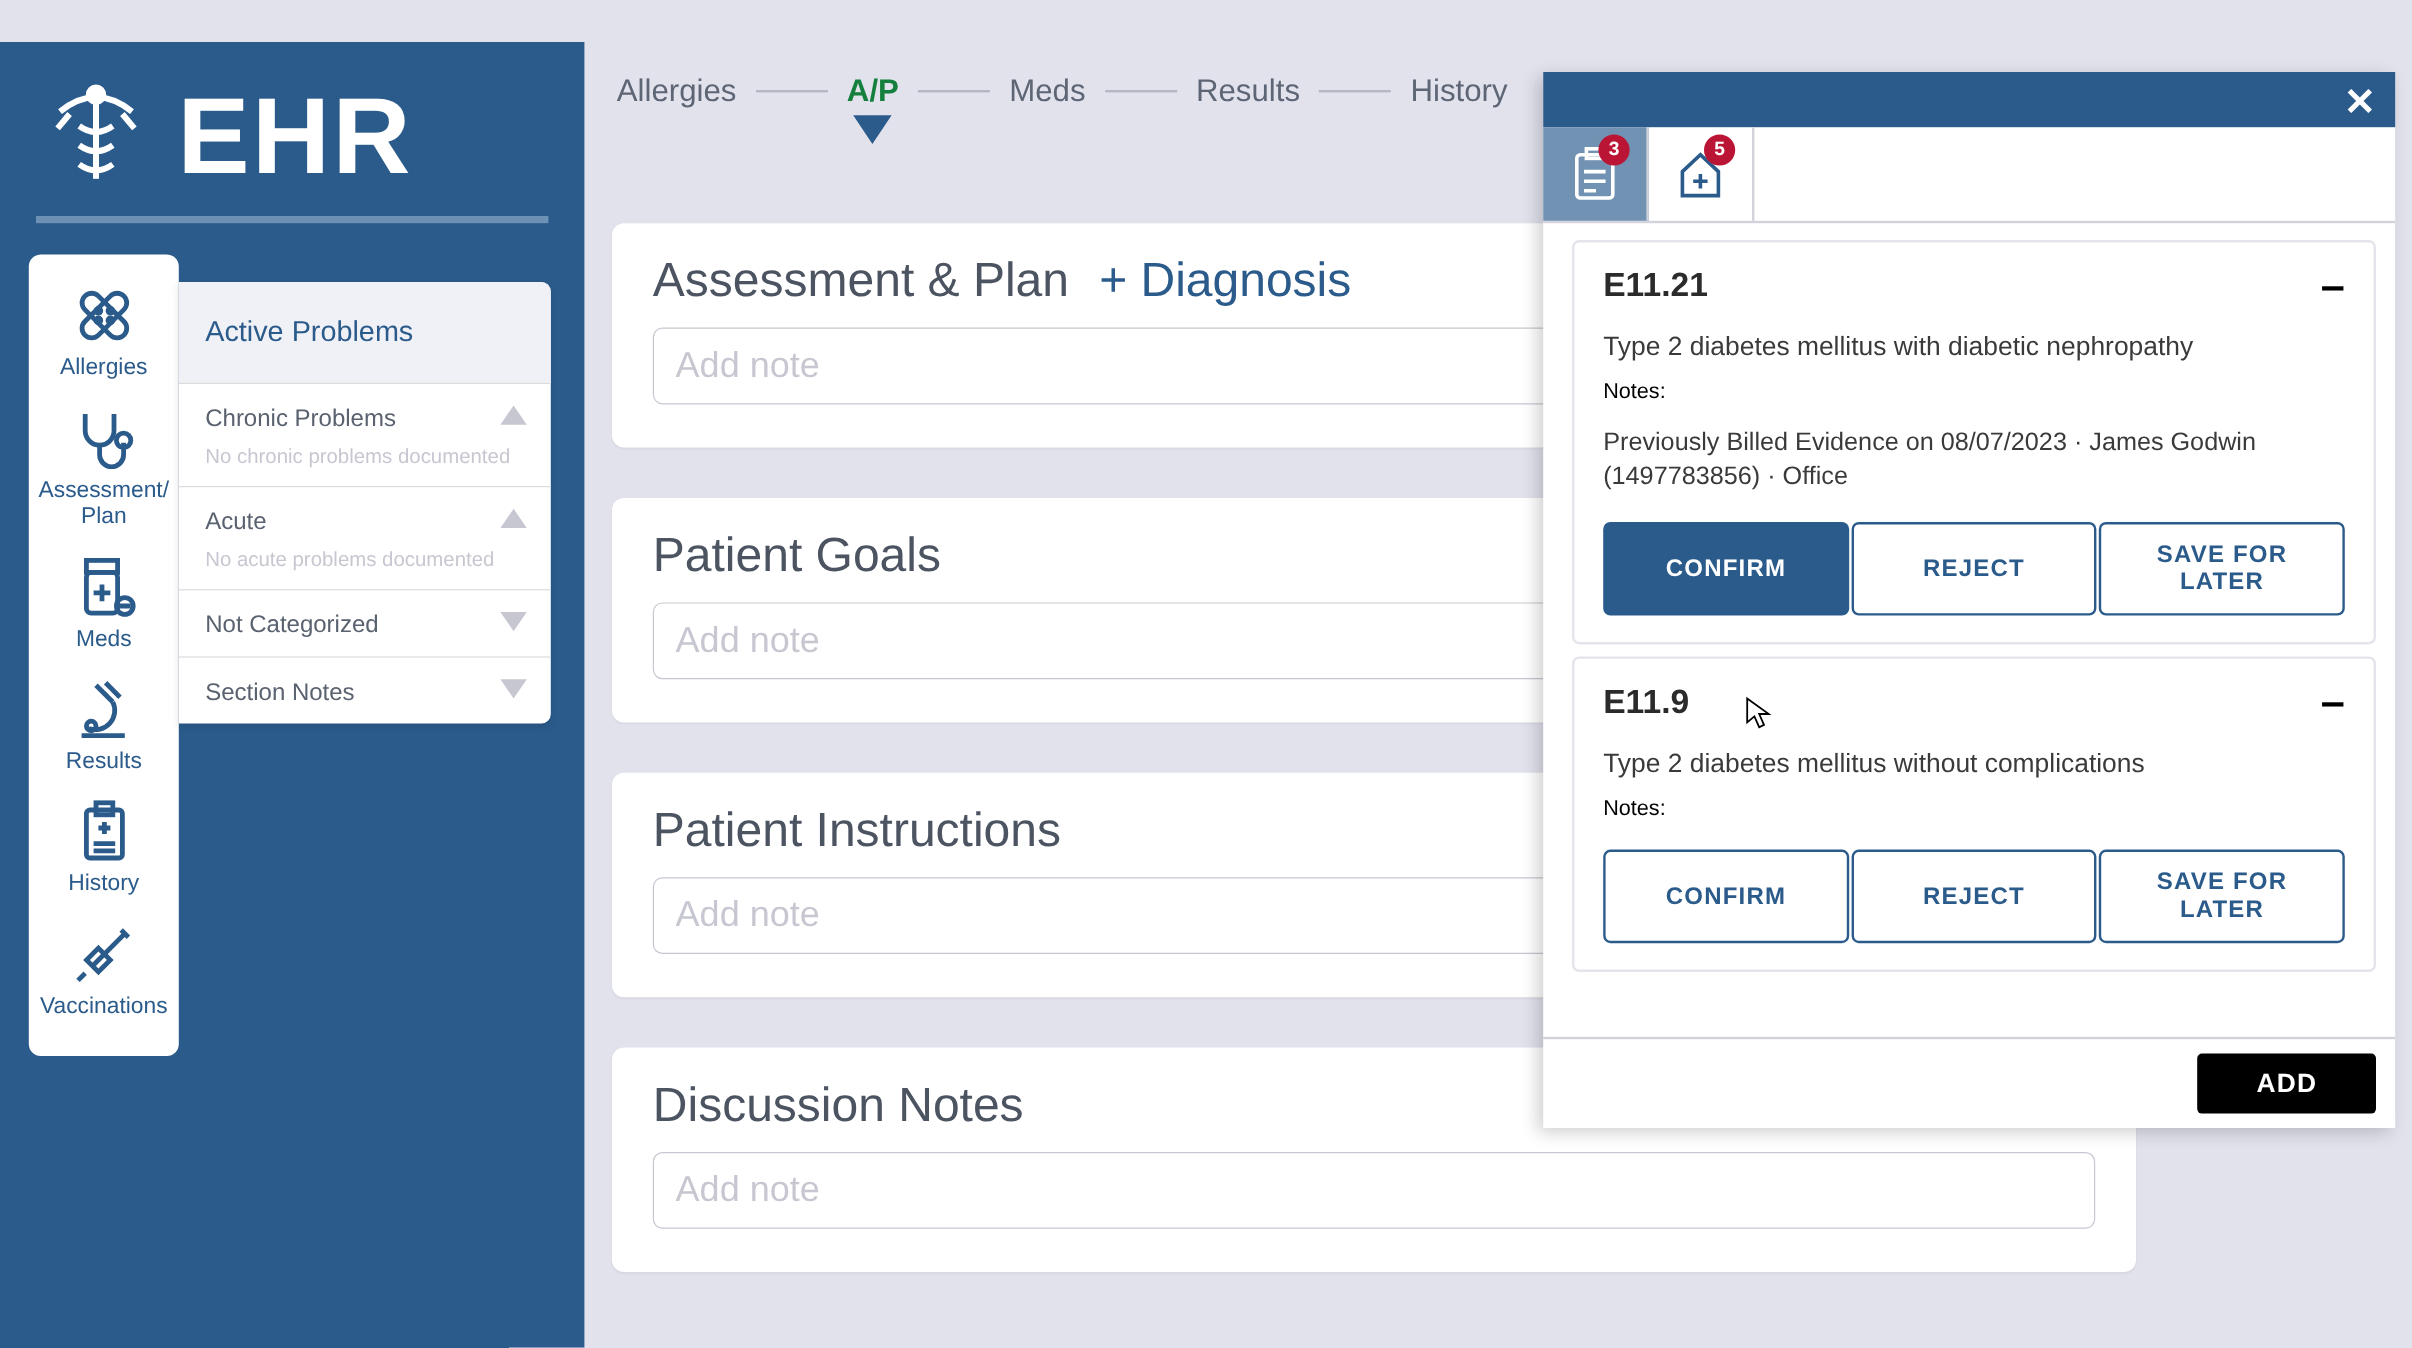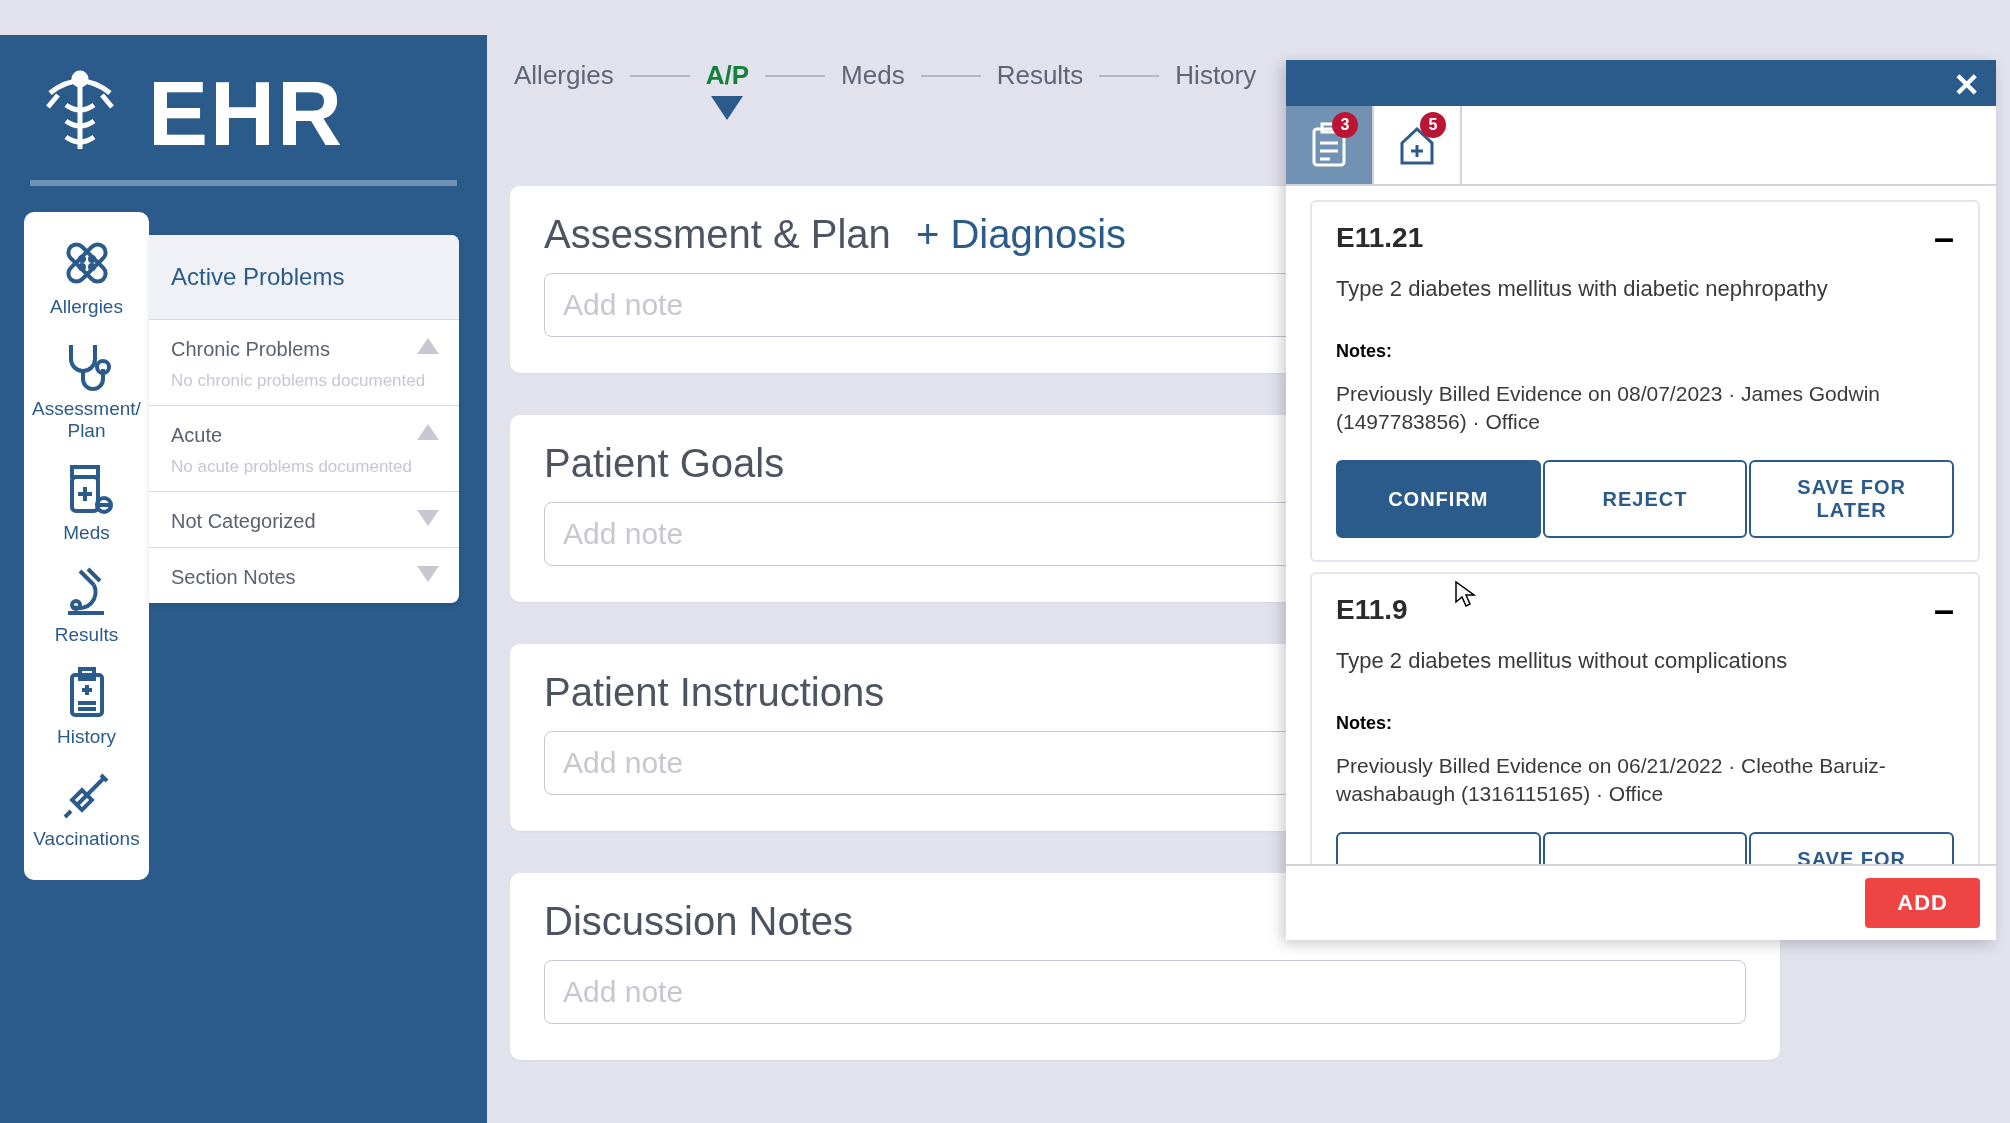--- a/index.html
+++ b/index.html
@@ -136,35 +136,35 @@
 }
 .rp-body::-webkit-scrollbar { width:14px;}
 .rp-body::-webkit-scrollbar-thumb { background:#c3c3cd;}
 .dx {
   border:2px solid #e4e4ec; border-radius:6px; padding:20px 24px 22px; margin:10px 0;
 }
 .dx-head { display:flex; justify-content:space-between; align-items:center;}
 .dx-code { font-size:28px; font-weight:700; color:#2b2b2b;}
 .dx-min { font-size:36px; font-weight:700; cursor:pointer; line-height:20px;}
 .dx-desc { font-size:22px; color:#3a3a3a; margin-top:22px;}
-.dx-noteshdr { font-size:18px; font-weight:700; margin-top:39px;}
+.dx-noteshdr { font-size:18px; font-weight:400; margin-top:14px;}
 .dx-notes { font-size:21px; color:#3a3a3a; margin-top:18px; line-height:28px;}
 .dx-btns { display:flex; gap:2px; margin-top:24px;}
 .dx-btn {
   flex:1; padding:14px 10px; border-radius:6px; border:2px solid #2b5b8b;
   font-size:20px; font-weight:700; letter-spacing:1px; color:#2b5b8b; background:#fff;
   cursor:pointer; text-align:center;
 }
 .dx-btn.primary { background:#2b5b8b; color:#fff;}
 .rp-footer {
   border-top:2px solid #d3d3db; padding:12px 16px; display:flex; justify-content:flex-end;
 }
 .add-btn {
-  background:#ef4444; color:#fff; font-size:22px; font-weight:700;
-  padding:12px 32px; border:none; border-radius:4px; cursor:pointer; letter-spacing:1px;
+  background:#000000; color:#fff; font-size:22px; font-weight:700;
+  padding:12px 49px; border:none; border-radius:4px; cursor:pointer; letter-spacing:1px;
 }
 
 
 .cursor {
   position:absolute; left:1454px; top:580px; font-size:28px; color:#000; pointer-events:none;
 }
 </style>
 </head>
 <body>
 
@@ -356,21 +356,20 @@
       </div>
     </div>
 
     <div class="dx">
       <div class="dx-head">
         <span class="dx-code">E11.9</span>
         <span class="dx-min">–</span>
       </div>
       <div class="dx-desc">Type 2 diabetes mellitus without complications</div>
       <div class="dx-noteshdr">Notes:</div>
-      <div class="dx-notes">Previously Billed Evidence on 06/21/2022 · Cleothe Baruiz-washabaugh (1316115165) · Office</div>
       <div class="dx-btns">
         <button class="dx-btn">CONFIRM</button>
         <button class="dx-btn">REJECT</button>
         <button class="dx-btn">SAVE FOR LATER</button>
       </div>
     </div>
 
   </div>
 
   <div class="rp-footer">

